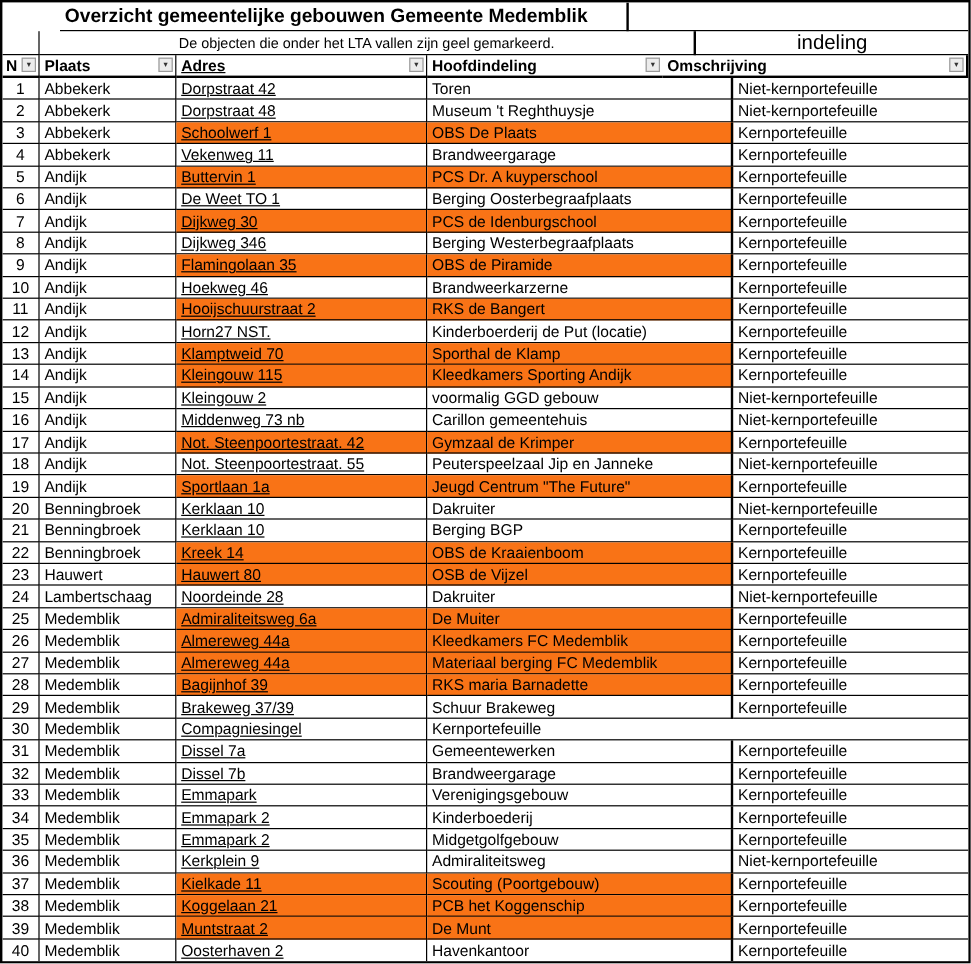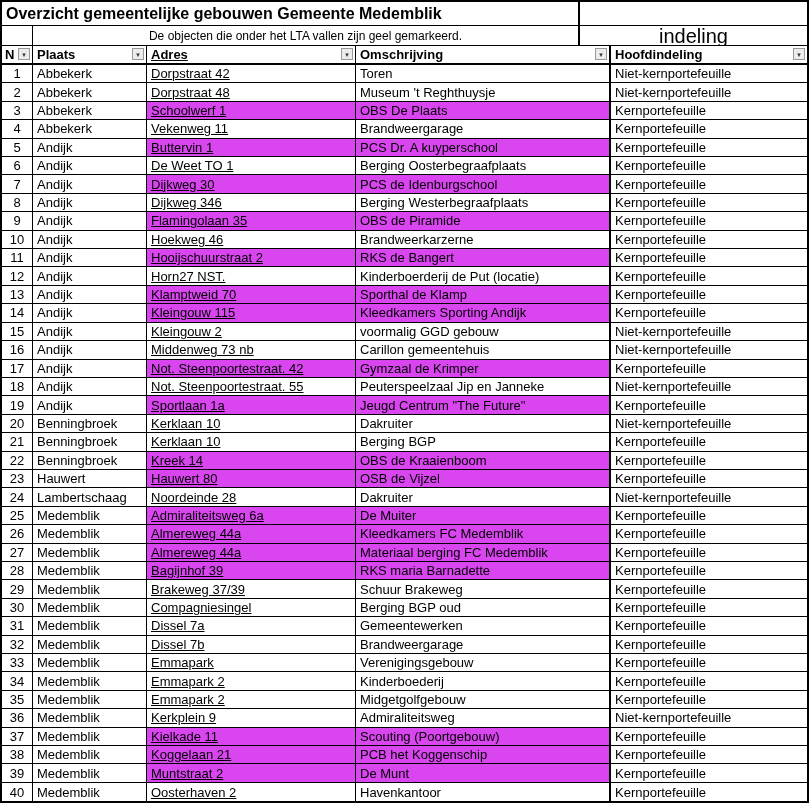--- a/index.html
+++ b/index.html
@@ -15,42 +15,42 @@
     overflow:hidden; white-space:nowrap; display:flex; align-items:center;
     padding:0 4px; font-size:13px; line-height:1;
   }
   .w-n    { width:31px;  flex:none; justify-content:center; padding:0 1px; }
   .w-pl   { width:114px; flex:none; }
   .w-adr  { width:209px; flex:none;text-decoration:underline; }
   .w-oms  { width:255px; flex:none; border-right-width:2px; }
   .w-hfd  { flex:1; border-right:none; }
   
   .title-row { height:24px; flex:none; }
-  .title-cell { width:578px; flex:none; border-right-width:2px; font-weight:bold; font-size:16px; }
+  .title-cell { width:474px; flex:none; border-right-width:2px; font-weight:bold; font-size:16px;margin-left:48px; }
   .title-empty { flex:1; border-right:none; }
   
   .sub-row { height:20px; flex:none; }
   .sub-blank { width:31px; flex:none; }
   .sub-cell { width:547px; flex:none; justify-content:center; font-size:12px; border-right-width:2px; }
-  .indeling-cell { flex:1; border-right:none; justify-content:center; font-size:20px; }
+  .indeling-cell { flex:1; border-right:none; justify-content:center; font-size:17px; }
   
   .head-row { height:19px; flex:none; }
   .head-row .cell { font-weight:bold; border-bottom-width:2px; position:relative; padding-right:16px; }
   .head-row .w-n { justify-content:flex-start; padding-left:3px; }
   .filter-btn {
     position:absolute; right:2px; top:2px; width:12px; height:12px;
     background:#ececec; border:1px solid #9a9a9a; box-sizing:border-box;
     display:flex; align-items:center; justify-content:center;
     font-size:7px; color:#333; padding:0; line-height:1;
   }
   
   .tbody { flex:1; display:flex; flex-direction:column; }
   .data-row { flex:1; }
   .data-row:last-child .cell { border-bottom:none; }
-  .hl { background:#d946ef; }
+  .hl { background:#f97316; }
 </style>
 </head>
 <body>
 
 <div class="sheet">
 
   <div class="row title-row">
     <div class="cell title-cell">Overzicht gemeentelijke gebouwen Gemeente Medemblik</div>
     <div class="cell title-empty"></div>
   </div>
@@ -67,26 +67,26 @@
       <button class="filter-btn">▾</button>
     </div>
     <div class="cell w-pl">
       <span>Plaats</span>
       <button class="filter-btn">▾</button>
     </div>
     <div class="cell w-adr">
       <span>Adres</span>
       <button class="filter-btn">▾</button>
     </div>
+    <div class="cell w-hfd">
+      <span>Hoofdindeling</span>
+      <button class="filter-btn">▾</button>
+    </div>
     <div class="cell w-oms">
       <span>Omschrijving</span>
-      <button class="filter-btn">▾</button>
-    </div>
-    <div class="cell w-hfd">
-      <span>Hoofdindeling</span>
       <button class="filter-btn">▾</button>
     </div>
   </div>
 
   <div class="tbody">
       <div class="row data-row">
         <div class="cell w-n">1</div>
         <div class="cell w-pl">Abbekerk</div>
         <div class="cell w-adr">Dorpstraat 42</div>
         <div class="cell w-oms">Toren</div>
@@ -285,21 +285,20 @@
         <div class="cell w-n">29</div>
         <div class="cell w-pl">Medemblik</div>
         <div class="cell w-adr">Brakeweg 37/39</div>
         <div class="cell w-oms">Schuur Brakeweg</div>
         <div class="cell w-hfd">Kernportefeuille</div>
       </div>
       <div class="row data-row">
         <div class="cell w-n">30</div>
         <div class="cell w-pl">Medemblik</div>
         <div class="cell w-adr">Compagniesingel</div>
-        <div class="cell w-oms">Berging BGP oud</div>
         <div class="cell w-hfd">Kernportefeuille</div>
       </div>
       <div class="row data-row">
         <div class="cell w-n">31</div>
         <div class="cell w-pl">Medemblik</div>
         <div class="cell w-adr">Dissel 7a</div>
         <div class="cell w-oms">Gemeentewerken</div>
         <div class="cell w-hfd">Kernportefeuille</div>
       </div>
       <div class="row data-row">

